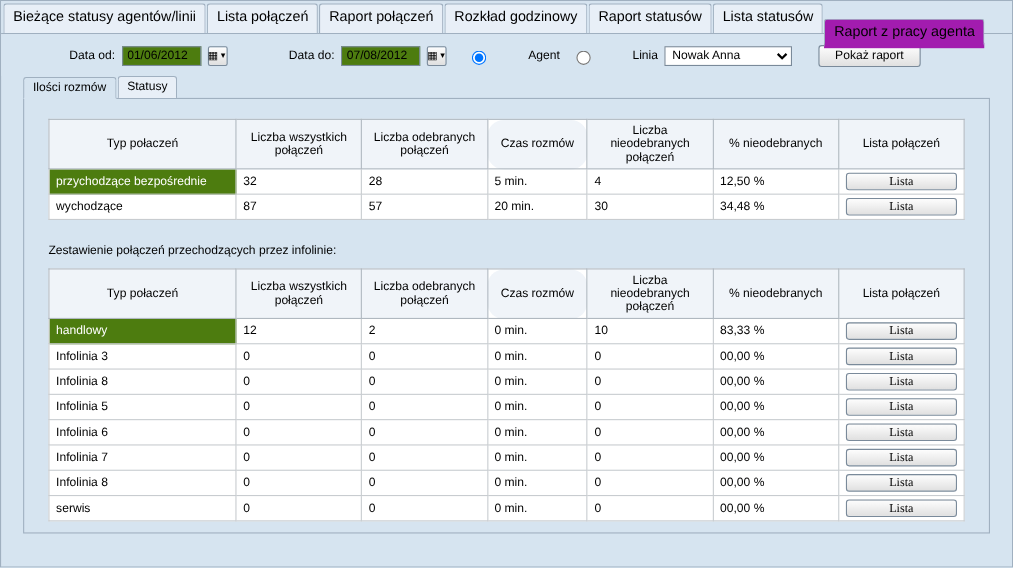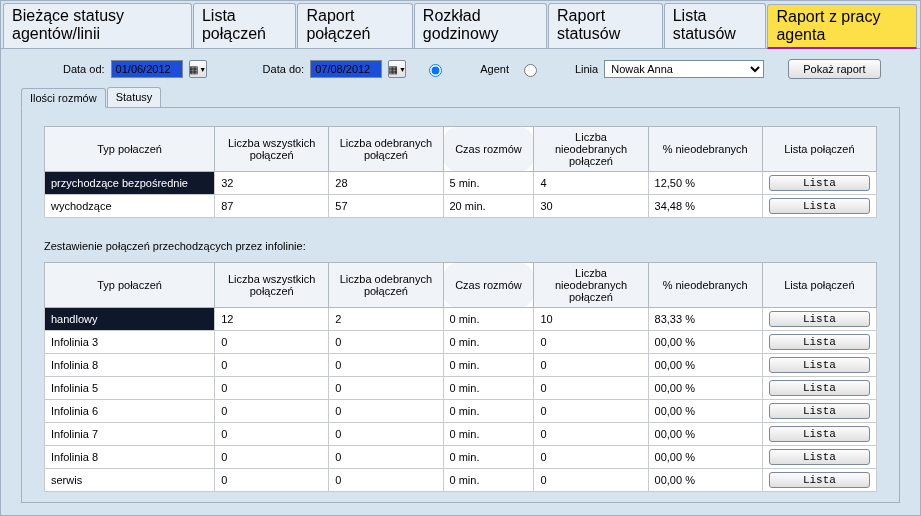--- a/index.html
+++ b/index.html
@@ -25,39 +25,39 @@
       padding: 2px 2px 0 2px;
       border-bottom: 1px solid #a0b0c0;
     }
     .main-tab {
       padding: 3px 8px;
       border: 1px solid #a0b0c0;
       border-bottom: none;
       background: #e8eff7;
       margin-right: 1px;
       cursor: pointer;
-      font-size: 16px;
+      font-size: 13px;
       border-radius: 3px 3px 0 0;
     }
     .main-tab.active {
-      background: #fde047;
+      background: #a21caf;
       position: relative;
-      top: 1px;
-      border-bottom: 2px solid #a21caf;
+      top: 14px;
+      border-bottom: 5px solid #a21caf;
     }
     .filter-bar {
       padding: 10px 20px 8px 30px;
       display: flex;
       align-items: center;
       gap: 6px;
       background: #d6e4f0;
     }
     .filter-bar label { font-size: 11px; padding-left: 32px; }
     .date-input {
-      background: #1d4ed8;
+      background: #4d7c0f;
       border: 1px solid #7a8a9a;
       padding: 2px 4px;
       width: 72px;
       font-size: 11px;
       font-family: inherit;
     }
     .date-picker-btn {
       width: 18px;
       height: 18px;
       border: 1px solid #7a8a9a;
@@ -72,21 +72,21 @@
     .dropdown-arrow {
       font-size: 7px;
       margin-left: 1px;
     }
     .radio-wrap { display: flex; align-items: center; gap: 3px; margin-left: 12px; }
     .agent-select {
       font-family: inherit;
       font-size: 11px;
       border: 1px solid #7a8a9a;
       padding: 1px 2px;
-      width: 160px;
+      width: 116px;
       background: white;
     }
     .show-report-btn {
       margin-left: 18px;
       padding: 3px 14px;
       border: 1px solid #7a8a9a;
       border-radius: 3px;
       background: linear-gradient(#fdfdfd,#e0e0e0);
       cursor: pointer;
       font-size: 11px;
@@ -133,32 +133,32 @@
       vertical-align: middle;
       height: 42px;
     }
     table.data td {
       border: 1px solid #c8ccd0;
       padding: 3px 6px;
       height: 18px;
       text-align: left;
     }
     table.data tr.selected td:first-child {
-      background: #0f172a;
+      background: #4d7c0f;
       color: white;
     }
     .list-btn {
       width: 100%;
       padding: 1px 6px;
       border: 1px solid #7a8a9a;
       border-radius: 3px;
       background: linear-gradient(#fdfdfd,#e0e0e0);
       cursor: pointer;
       font-size: 11px;
-      font-family: Liberation Mono, monospace;
+      font-family: Liberation Serif, serif;
     }
     .col-type { width: 146px; }
     .col-num { width: 98px; }
     .col-time { width: 78px; border-radius: 15px; }
     .col-pct { width: 98px; }
     .col-list { width: 98px; text-align: center; }
     .section-label {
       margin: 22px 0 10px 0;
       font-size: 11px;
     }

